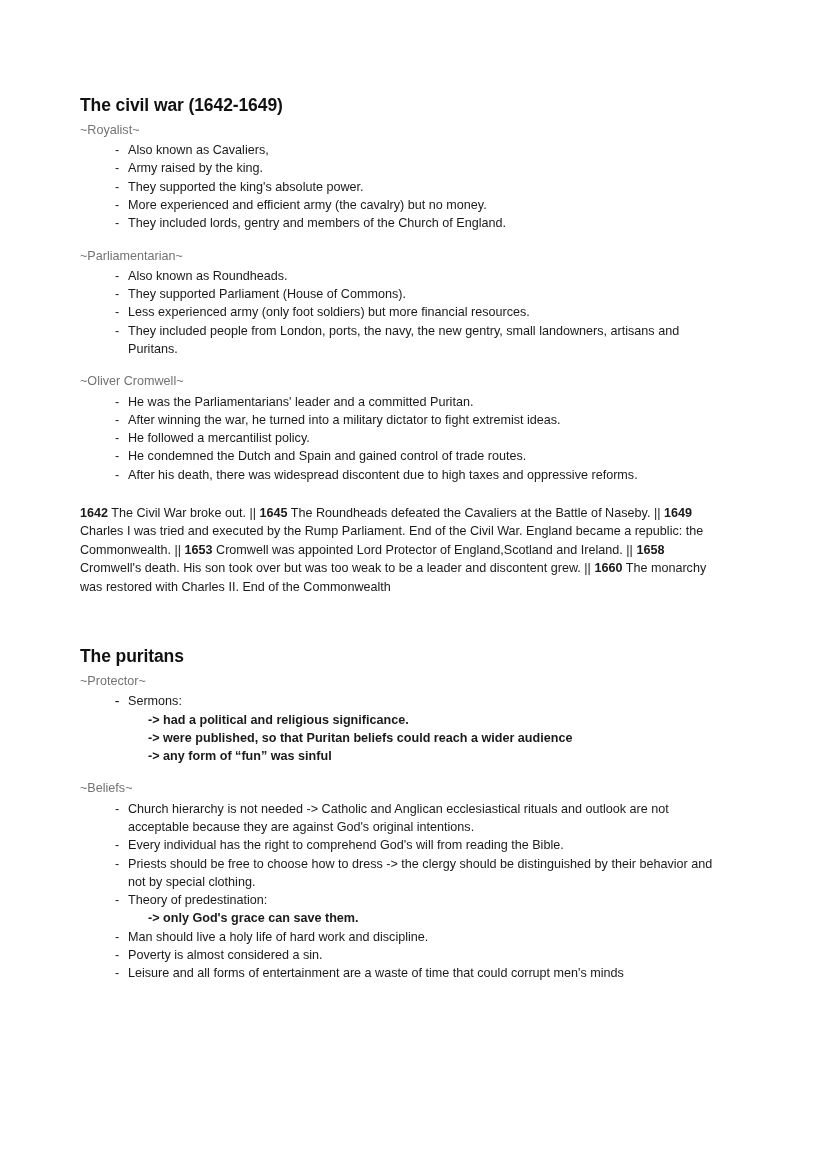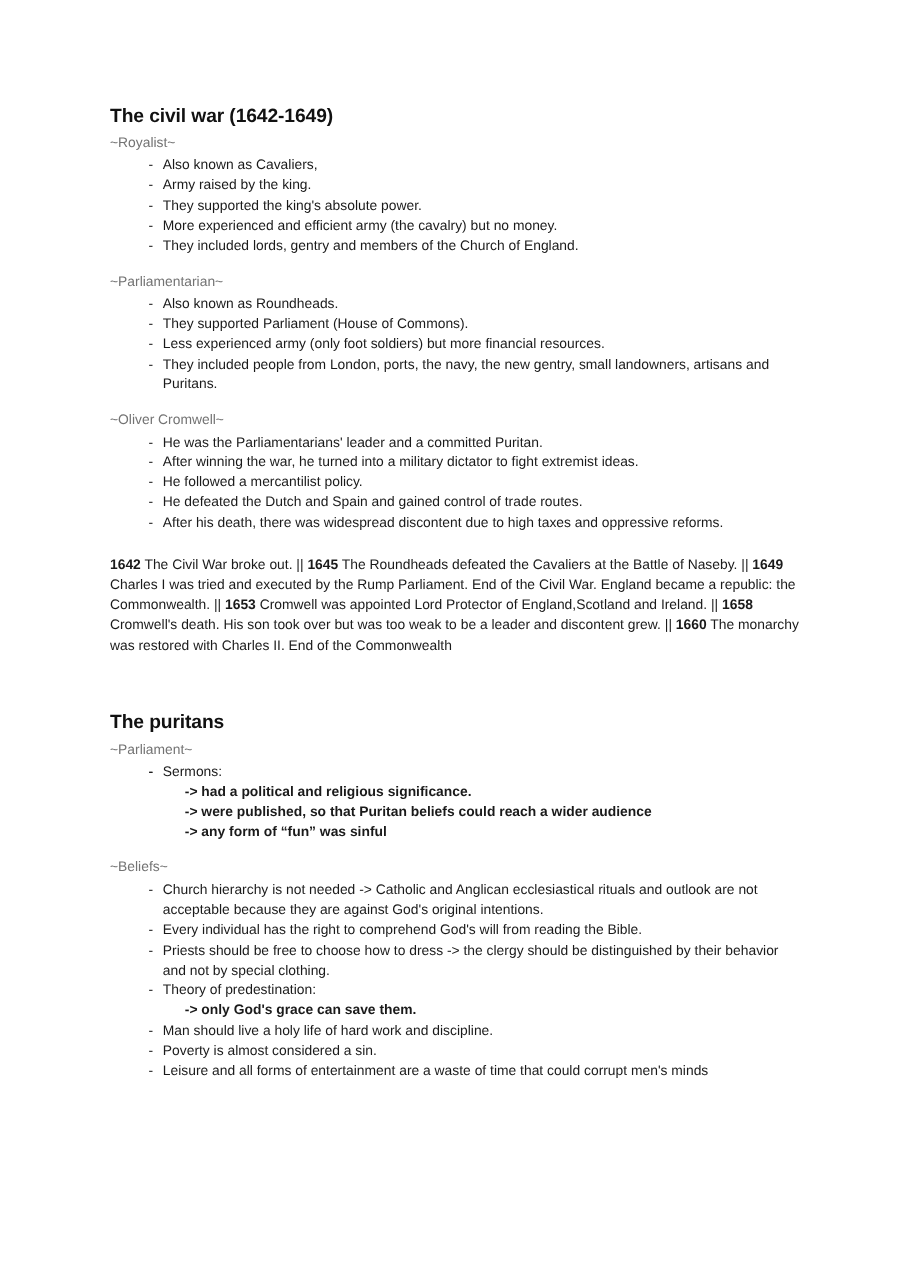--- a/index.html
+++ b/index.html
@@ -14,21 +14,21 @@
     color: #000000;
     -webkit-font-smoothing: antialiased;
   }
 
   .page {
     position: relative;
     width: 828px;
     height: 947px;
     background: #ffffff;
     box-sizing: border-box;
-    padding: 95px 100px 0 100px;
+    padding: 95px 100px 0 80px;
     border-radius: 22px;
   }
 
   .doc-section { margin: 0; }
 
   h1.section-heading {
     font-size: 17.5px;
     font-weight: bold;
     line-height: 1.25;
     margin: 0 0 4px 0;
@@ -163,42 +163,42 @@
         <li class="bullet">
           <span class="dash">-</span>
           <span>After winning the war, he turned into a military dictator to fight extremist ideas.</span>
         </li>
         <li class="bullet">
           <span class="dash">-</span>
           <span>He followed a mercantilist policy.</span>
         </li>
         <li class="bullet">
           <span class="dash">-</span>
-          <span>He defeated the Dutch and Spain and gained control of trade routes.</span>
+          <span>He condemned the Dutch and Spain and gained control of trade routes.</span>
         </li>
         <li class="bullet">
           <span class="dash">-</span>
           <span>After his death, there was widespread discontent due to high taxes and oppressive reforms.</span>
         </li>
       </ul>
     </div>
 
     <div class="gap-md"></div>
 
     <p class="timeline" id="timeline-paragraph"><b>1642</b><span> The Civil War broke out.</span><span> || </span><b>1645</b><span> The Roundheads defeated the Cavaliers at the Battle of Naseby.</span><span> || </span><b>1649</b><span> Charles I was tried and executed by the Rump Parliament. End of the Civil War. England became a republic: the Commonwealth.</span><span> || </span><b>1653</b><span> Cromwell was appointed Lord Protector of England,Scotland and Ireland.</span><span> || </span><b>1658</b><span> Cromwell's death. His son took over but was too weak to be a leader and discontent grew.</span><span> || </span><b>1660</b><span> The monarchy was restored with Charles II. End of the Commonwealth</span></p>
   </div>
 
   <div class="gap-xl"></div>
 
   <div class="doc-section">
 
     <h1 class="section-heading">The puritans</h1>
 
     <div>
-      <div class="subsection-title">~Parliament~</div>
+      <div class="subsection-title">~Protector~</div>
       <ul class="bullets">
         <li class="bullet">
           <span class="dash">-</span>
         </li>
         <li class="bullet">
           <span class="dash">-</span>
           <span>Sermons:</span>
         </li>
       </ul>
       <ul class="sub-arrows">

